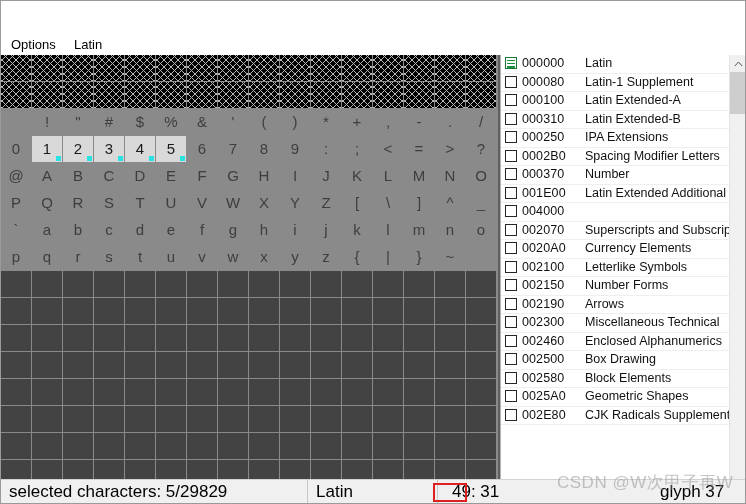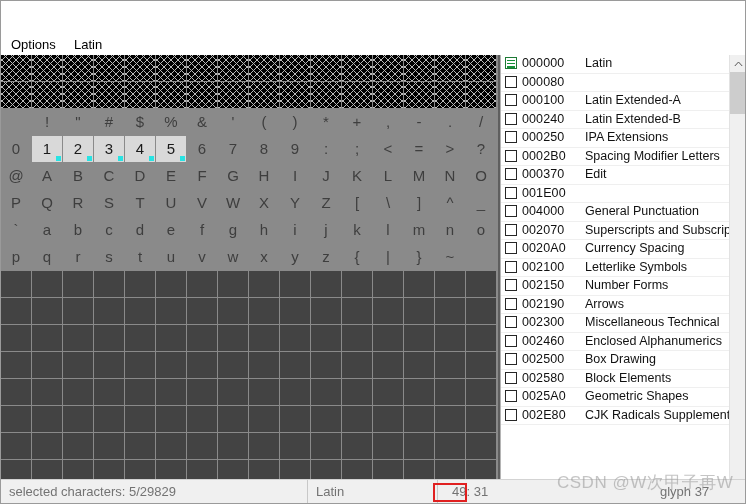--- a/index.html
+++ b/index.html
@@ -73,21 +73,21 @@
   
   #list-sb{position:absolute;right:0;top:0;width:16px;height:424px;background:#f0f0f0;
            border-left:1px solid #e2e2e2;}
   #sb-up{position:absolute;left:0;top:0;width:16px;height:17px;
          display:flex;align-items:center;justify-content:center;}
   #sb-thumb{position:absolute;left:0;top:17px;width:16px;height:42px;background:#cdcdcd;}
 
   
   #statusbar{position:absolute;left:0;top:478px;width:744px;height:25px;background:#f0f0f0;
              border-top:1px solid #d3d3d3;}
-  .sbpane{position:absolute;top:0;height:24px;line-height:24px;font-size:13px;color:#737373;
+  .sbpane{position:absolute;top:0;height:24px;line-height:24px;font-size:17px;color:#000000;
           box-sizing:border-box;}
   #sp-sel{left:0;width:307px;padding-left:8px;border-right:1px solid #c8c8c8;}
   #sp-block{left:307px;width:130px;padding-left:8px;border-right:1px solid #c8c8c8;}
   #sp-coord{left:437px;width:180px;padding-left:14px;}
   #sp-coord .cx{font-weight:normal;}
   #sp-glyph{left:617px;width:127px;padding-left:42px;}
   #redbox{position:absolute;left:432px;top:482px;width:34px;height:19px;
           border:2px solid #e02020;box-sizing:border-box;pointer-events:none;}
 
   
@@ -405,64 +405,65 @@
               <i style="background: rgb(23, 145, 58);"></i>
               <i style="background: rgb(23, 145, 58);"></i>
               <i style="background: rgb(23, 145, 58);"></i>
             </span>
             <span class="bcode">000000</span>
             <span class="bname">Latin</span>
           </div>
           <div class="brow">
             <span class="bchk"></span>
             <span class="bcode">000080</span>
+            <span class="bname">Latin-1 Supplement</span>
           </div>
           <div class="brow">
             <span class="bchk"></span>
             <span class="bcode">000100</span>
             <span class="bname">Latin Extended-A</span>
           </div>
           <div class="brow">
             <span class="bchk"></span>
-            <span class="bcode">000240</span>
+            <span class="bcode">000310</span>
             <span class="bname">Latin Extended-B</span>
           </div>
           <div class="brow">
             <span class="bchk"></span>
             <span class="bcode">000250</span>
             <span class="bname">IPA Extensions</span>
           </div>
           <div class="brow">
             <span class="bchk"></span>
             <span class="bcode">0002B0</span>
             <span class="bname">Spacing Modifier Letters</span>
           </div>
           <div class="brow">
             <span class="bchk"></span>
             <span class="bcode">000370</span>
-            <span class="bname">Edit</span>
+            <span class="bname">Number</span>
           </div>
           <div class="brow">
             <span class="bchk"></span>
             <span class="bcode">001E00</span>
+            <span class="bname">Latin Extended Additional</span>
           </div>
           <div class="brow">
             <span class="bchk"></span>
             <span class="bcode">004000</span>
-            <span class="bname">General Punctuation</span>
           </div>
           <div class="brow">
             <span class="bchk"></span>
             <span class="bcode">002070</span>
             <span class="bname">Superscripts and Subscripts</span>
           </div>
           <div class="brow">
             <span class="bchk"></span>
             <span class="bcode">0020A0</span>
-            <span class="bname">Currency Spacing</span>
+            <span class="bname">Currency Elements</span>
           </div>
           <div class="brow">
             <span class="bchk"></span>
             <span class="bcode">002100</span>
             <span class="bname">Letterlike Symbols</span>
           </div>
           <div class="brow">
             <span class="bchk"></span>
             <span class="bcode">002150</span>
             <span class="bname">Number Forms</span>

